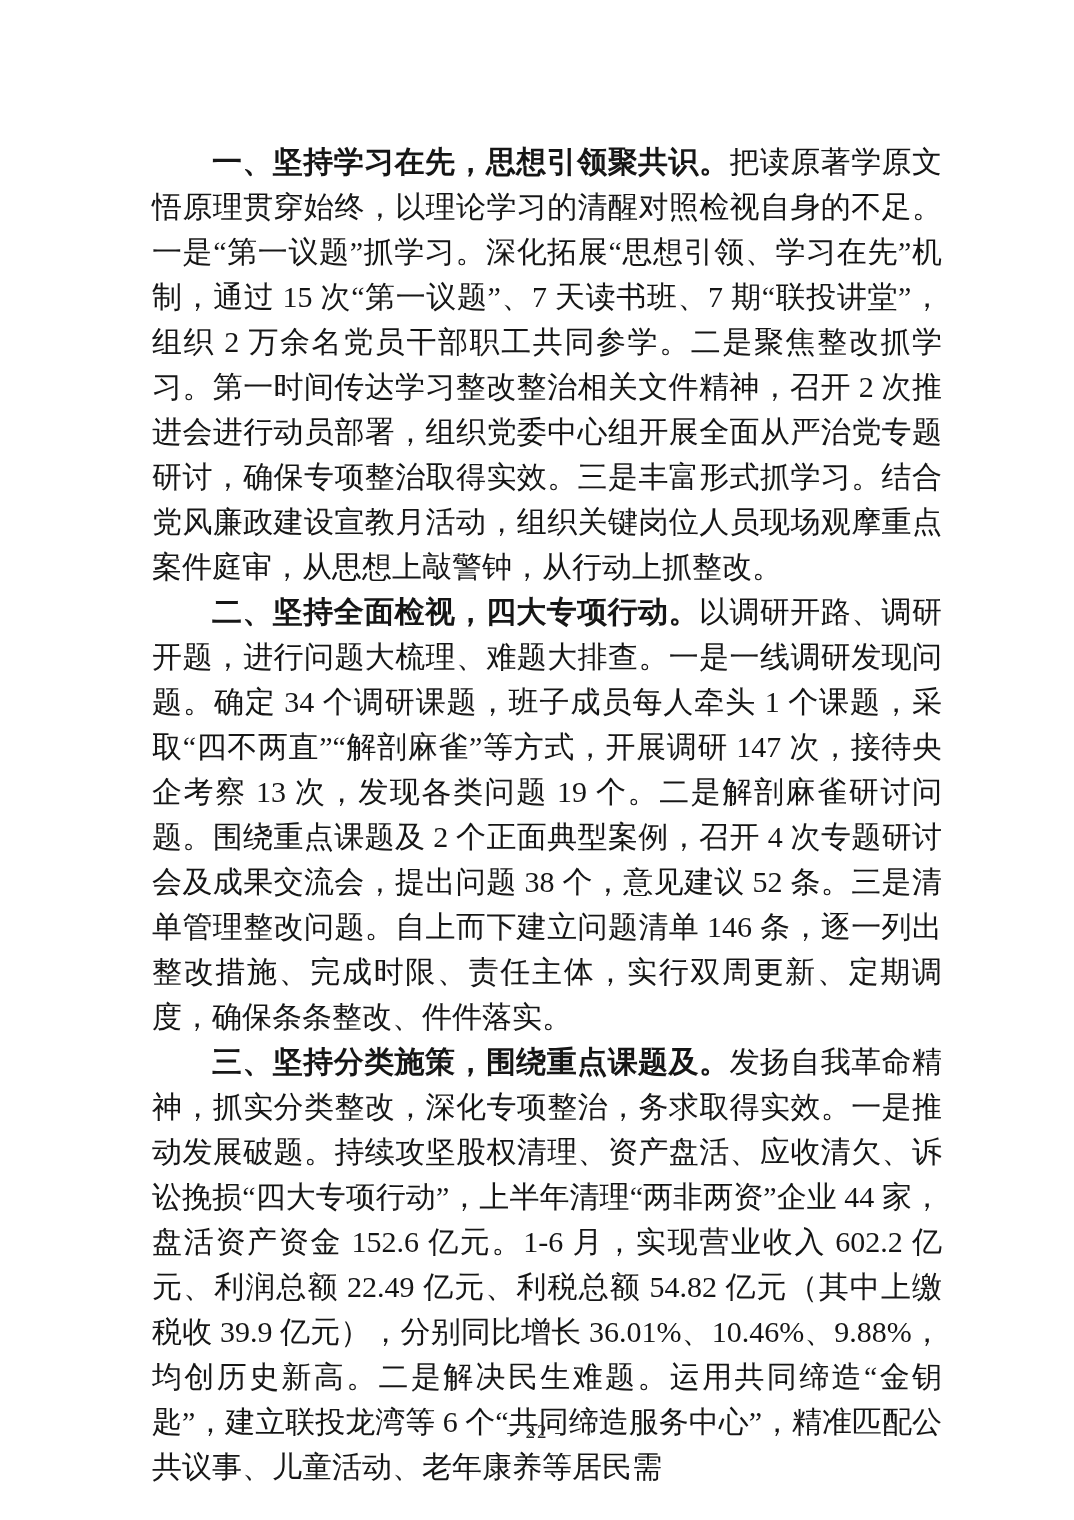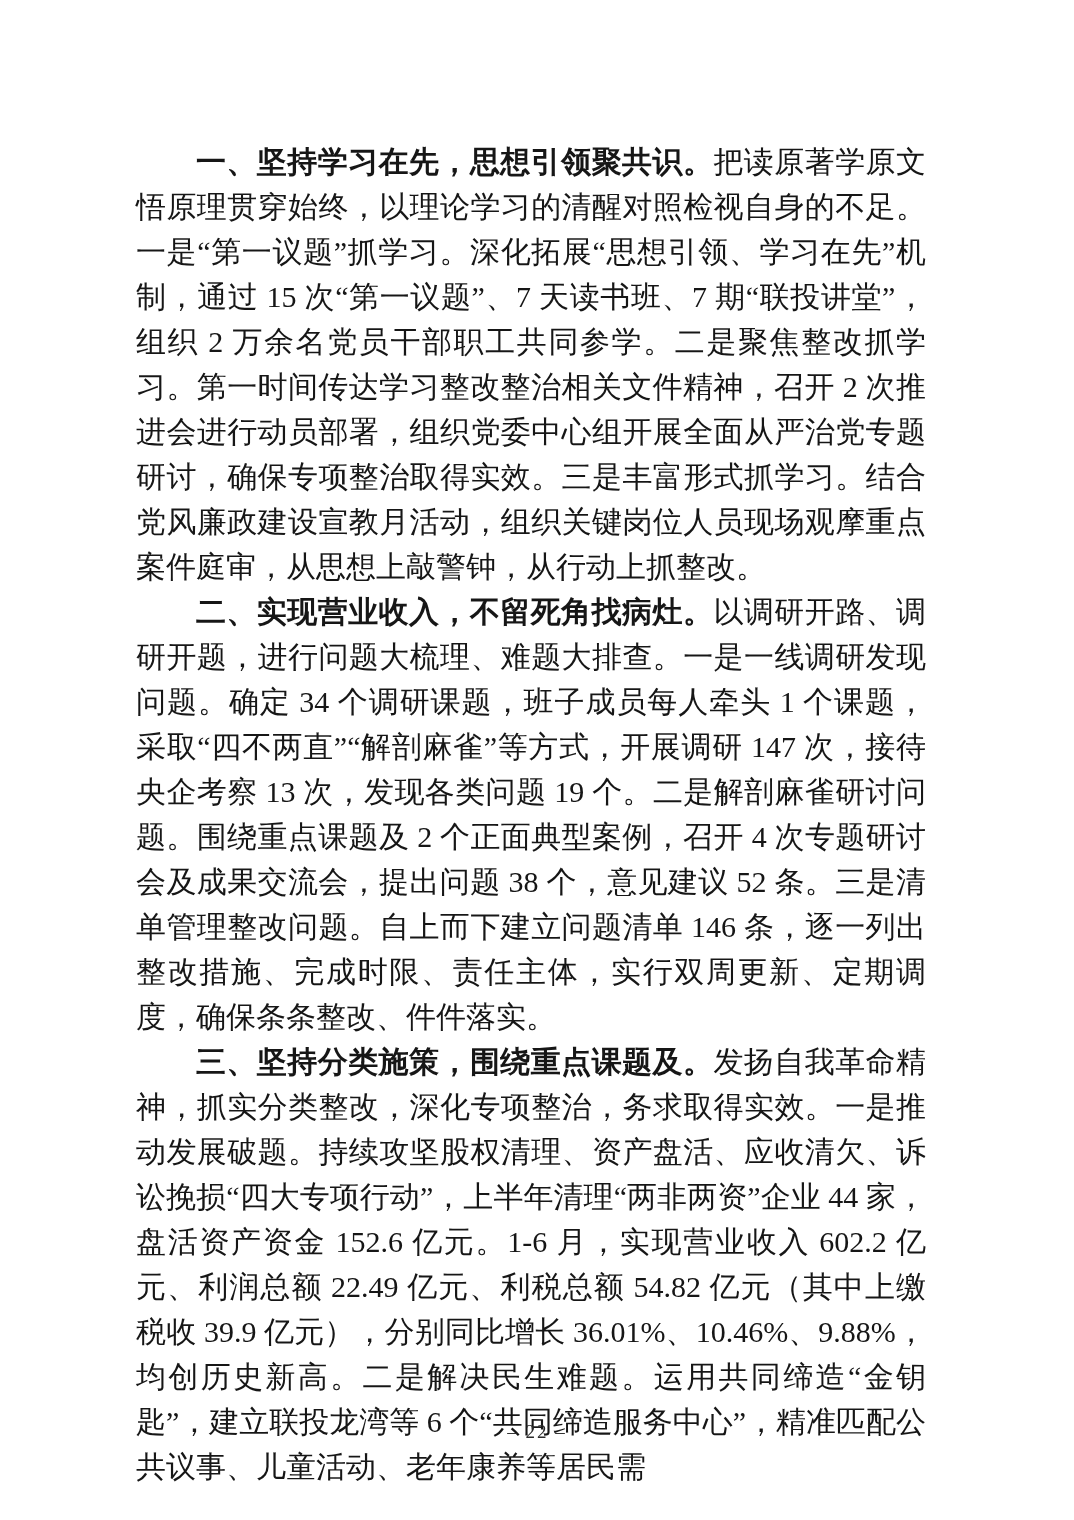--- a/index.html
+++ b/index.html
@@ -14,21 +14,21 @@
     position: relative;
     width: 1074px;
     height: 1520px;
     background: #ffffff;
     font-family: "Liberation Serif", "DejaVu Serif", serif;
     color: #161616;
   }
   .doc-body {
     position: absolute;
     top: 139px;
-    left: 136px;
+    left: 152px;
     width: 790px;
     font-size: 30px;
     line-height: 45px;
     text-align: justify;
     text-justify: inter-ideograph;
     word-break: break-all;
   }
   .doc-body p {
     margin: 0;
     padding: 0;
@@ -54,20 +54,20 @@
 </style>
 </head>
 <body>
 
 <div class="doc-page">
   <div class="doc-body">
     <p>
       <span class="para-lead">一、坚持学习在先，思想引领聚共识。</span><span class="para-body">把读原著学原文悟原理贯穿始终，以理论学习的清醒对照检视自身的不足。一是“第一议题”抓学习。深化拓展“思想引领、学习在先”机制，通过 15 次“第一议题”、7 天读书班、7 期“联投讲堂”，组织 2 万余名党员干部职工共同参学。二是聚焦整改抓学习。第一时间传达学习整改整治相关文件精神，召开 2 次推进会进行动员部署，组织党委中心组开展全面从严治党专题研讨，确保专项整治取得实效。三是丰富形式抓学习。结合党风廉政建设宣教月活动，组织关键岗位人员现场观摩重点案件庭审，从思想上敲警钟，从行动上抓整改。</span>
     </p>
     <p>
-      <span class="para-lead">二、实现营业收入，不留死角找病灶。</span><span class="para-body">以调研开路、调研开题，进行问题大梳理、难题大排查。一是一线调研发现问题。确定 34 个调研课题，班子成员每人牵头 1 个课题，采取“四不两直”“解剖麻雀”等方式，开展调研 147 次，接待央企考察 13 次，发现各类问题 19 个。二是解剖麻雀研讨问题。围绕重点课题及 2 个正面典型案例，召开 4 次专题研讨会及成果交流会，提出问题 38 个，意见建议 52 条。三是清单管理整改问题。自上而下建立问题清单 146 条，逐一列出整改措施、完成时限、责任主体，实行双周更新、定期调度，确保条条整改、件件落实。</span>
+      <span class="para-lead">二、坚持全面检视，四大专项行动。</span><span class="para-body">以调研开路、调研开题，进行问题大梳理、难题大排查。一是一线调研发现问题。确定 34 个调研课题，班子成员每人牵头 1 个课题，采取“四不两直”“解剖麻雀”等方式，开展调研 147 次，接待央企考察 13 次，发现各类问题 19 个。二是解剖麻雀研讨问题。围绕重点课题及 2 个正面典型案例，召开 4 次专题研讨会及成果交流会，提出问题 38 个，意见建议 52 条。三是清单管理整改问题。自上而下建立问题清单 146 条，逐一列出整改措施、完成时限、责任主体，实行双周更新、定期调度，确保条条整改、件件落实。</span>
     </p>
     <p>
       <span class="para-lead">三、坚持分类施策，围绕重点课题及。</span><span class="para-body">发扬自我革命精神，抓实分类整改，深化专项整治，务求取得实效。一是推动发展破题。持续攻坚股权清理、资产盘活、应收清欠、诉讼挽损“四大专项行动”，上半年清理“两非两资”企业 44 家，盘活资产资金 152.6 亿元。1-6 月，实现营业收入 602.2 亿元、利润总额 22.49 亿元、利税总额 54.82 亿元（其中上缴税收 39.9 亿元），分别同比增长 36.01%、10.46%、9.88%，均创历史新高。二是解决民生难题。运用共同缔造“金钥匙”，建立联投龙湾等 6 个“共同缔造服务中心”，精准匹配公共议事、儿童活动、老年康养等居民需</span>
     </p>
   </div>
   <div class="doc-footer">– 22 –</div>
 </div>
 
 </body></html>

